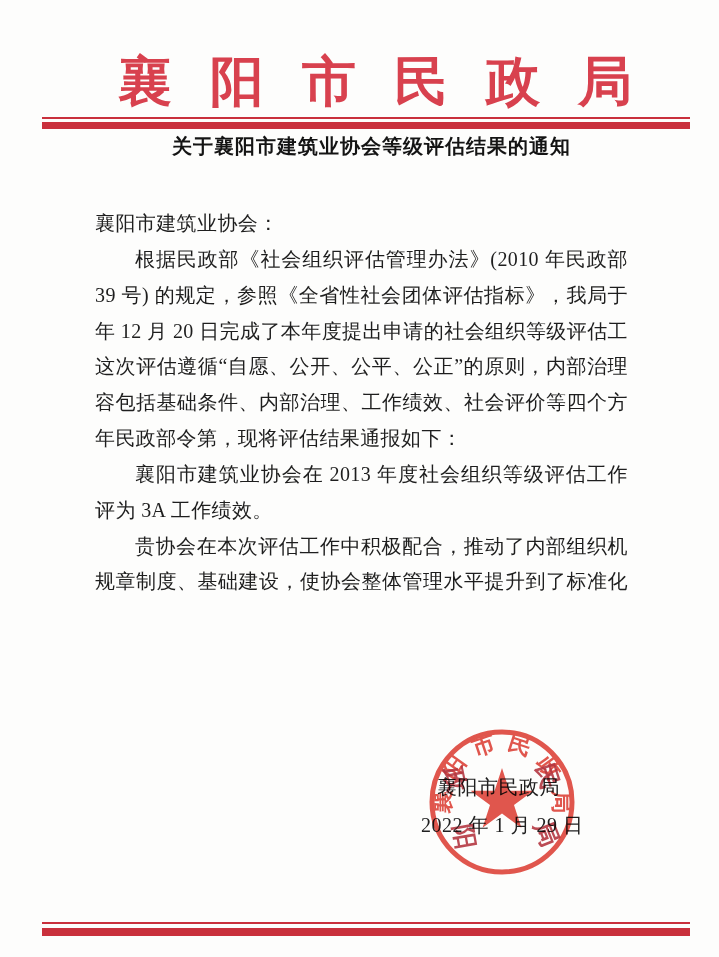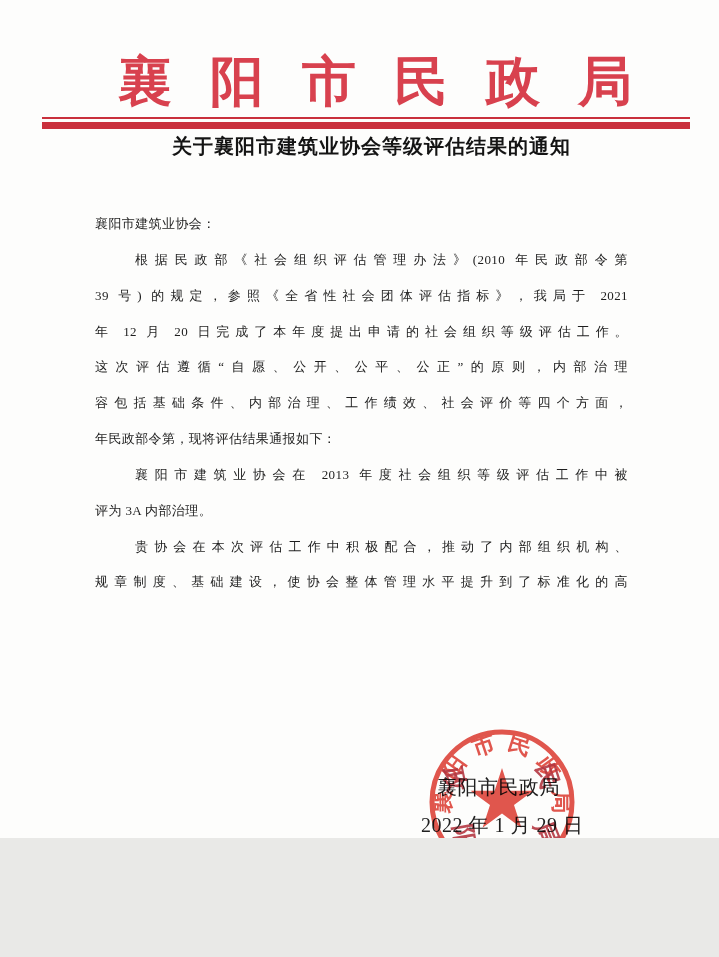--- a/index.html
+++ b/index.html
@@ -6,21 +6,21 @@
     --header-red:#d8414e;
     --rule-red:#c9303c;
     --seal-red:#e04a40;
     --ghost-red:#b02733;
     --ink:#1d1d1d;
     --paper:#fdfdfc;
   }
   html,body{margin:0;padding:0;background:#e9e9e7;}
   .page{
     position:relative;
-    width:719px;height:838px;
+    width:719px;height:957px;
     margin:0 auto;
     background:var(--paper);
     overflow:hidden;
     font-family:"Liberation Serif","DejaVu Serif",serif;
     color:var(--ink);
   }
   
   .agency{
     position:absolute;left:118px;top:54px;
     font-size:54px;line-height:56px;font-weight:bold;
@@ -37,21 +37,21 @@
     text-align:center;
     font-size:20px;font-weight:bold;letter-spacing:1px;
     color:#141414;white-space:nowrap;
   }
   
   .body-block{
     position:absolute;left:95px;top:206px;width:533px;
   }
   .bline{
     height:35.85px;line-height:35.85px;
-    font-size:13px;
+    font-size:20px;
     color:#1e1e1e;
     text-align:justify;text-align-last:justify;
     overflow:hidden;white-space:normal;
     letter-spacing:0.4px;
   }
   .bline.end{text-align:left;text-align-last:left;}
   .bline.ind{text-indent:40px;}
   
   .sig-org{
     position:absolute;left:437px;top:774px;
@@ -97,21 +97,21 @@
 
   <div class="body-block">
       <div class="bline end">襄阳市建筑业协会：</div>
       <div class="bline ind">根据民政部《社会组织评估管理办法》(2010 年民政部令第</div>
       <div class="bline">39 号) 的规定，参照《全省性社会团体评估指标》，我局于 2021</div>
       <div class="bline">年 12 月 20 日完成了本年度提出申请的社会组织等级评估工作。</div>
       <div class="bline">这次评估遵循“自愿、公开、公平、公正”的原则，内部治理</div>
       <div class="bline">容包括基础条件、内部治理、工作绩效、社会评价等四个方面，</div>
       <div class="bline end">年民政部令第，现将评估结果通报如下：</div>
       <div class="bline ind">襄阳市建筑业协会在 2013 年度社会组织等级评估工作中被</div>
-      <div class="bline end">评为 3A 内部治理。</div>
+      <div class="bline end">评为 3A 工作绩效。</div>
       <div class="bline ind">贵协会在本次评估工作中积极配合，推动了内部组织机构、</div>
       <div class="bline">规章制度、基础建设，使协会整体管理水平提升到了标准化的高</div>
     </div>
 
   <div class="sig-org">襄阳市民政局</div>
   <div class="sig-date">2022 年 1 月 29 日</div>
 
   <div class="seal">
     <svg width="152" height="152" viewBox="0 0 152 152">
       <defs>

